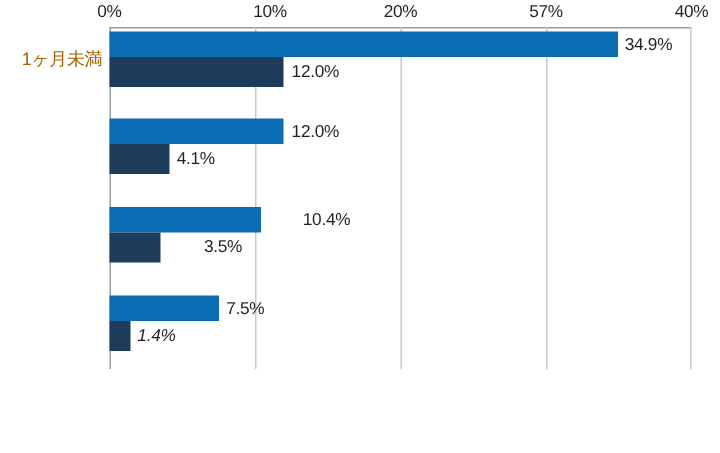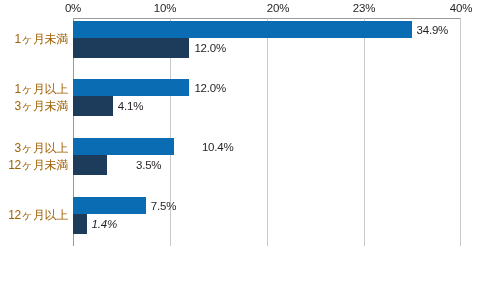--- a/index.html
+++ b/index.html
@@ -98,40 +98,29 @@
     letter-spacing: -0.3px;
   }
 </style>
 </head>
 <body>
 
 <div id="chart-root">
 
   <div class="axis-top">
     <span class="tick-label" style="left: 73px;">0%</span>
-    <span class="tick-label" style="left: 165px; text-align: right;">10%</span>
-    <span class="tick-label" style="left: 278px;">20%</span>
-    <span class="tick-label" style="left: 364px;">23%</span>
+    <span class="tick-label" style="left: 180px; text-align: right;">10%</span>
+    <span class="tick-label" style="left: 267px;">20%</span>
+    <span class="tick-label" style="left: 364px;">57%</span>
     <span class="tick-label" style="left: 461px;">40%</span>
   </div>
 
   <div class="cat-labels">
     <div class="cat-label" style="top: 13px;">
         <div>1ヶ月未満</div>
-      </div>
-    <div class="cat-label" style="top: 62.5px;">
-        <div>1ヶ月以上</div>
-        <div>3ヶ月未満</div>
-      </div>
-    <div class="cat-label" style="top: 121.5px;">
-        <div>3ヶ月以上</div>
-        <div>12ヶ月未満</div>
-      </div>
-    <div class="cat-label" style="top: 189px;">
-        <div>12ヶ月以上</div>
       </div>
   </div>
 
   <div class="plot">
     <div class="axis-line-top"></div>
     <div class="gridline zero" style="left: 0px;"></div>
     <div class="gridline" style="left: 97px;"></div>
     <div class="gridline" style="left: 194px;"></div>
     <div class="gridline" style="left: 291px;"></div>
     <div class="gridline" style="left: 387px;"></div>

